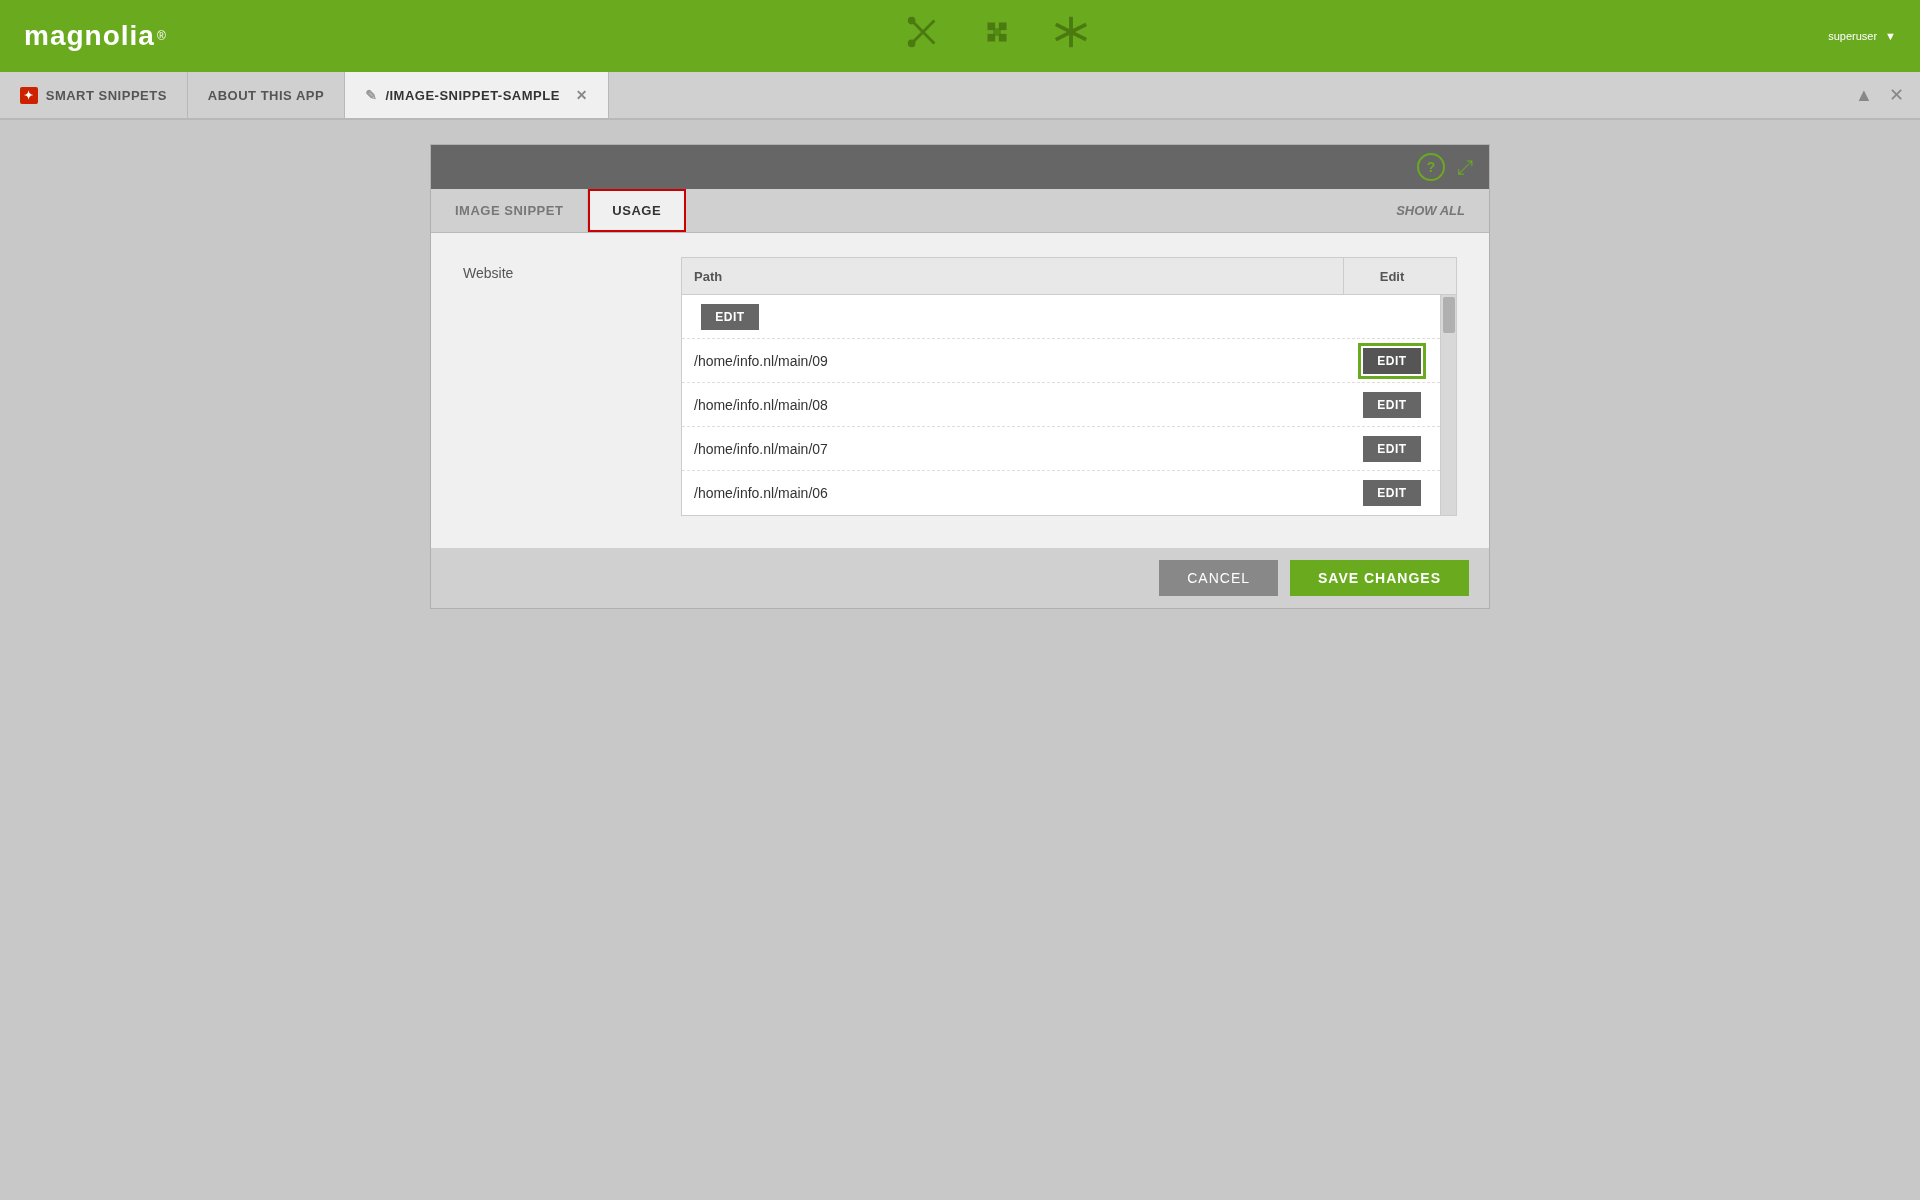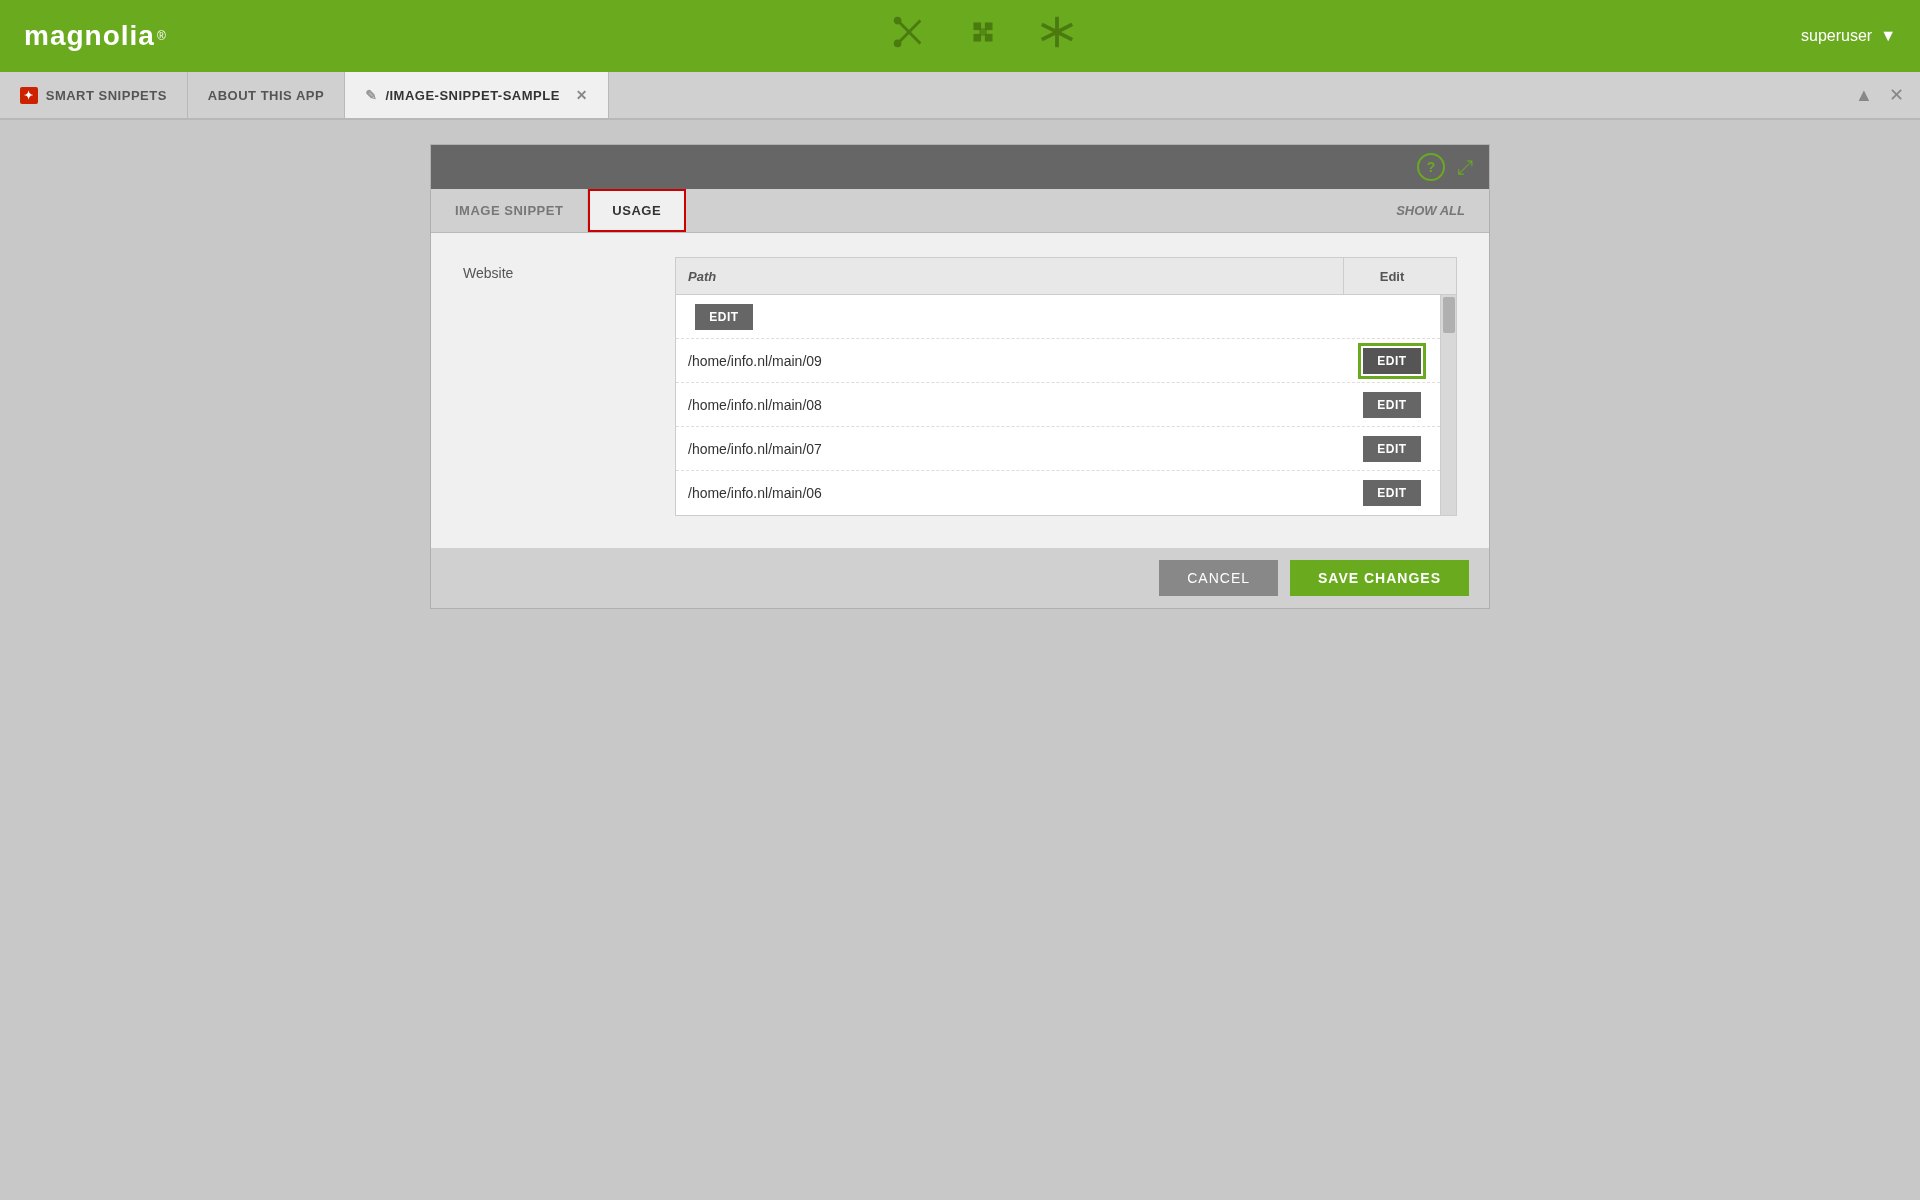--- a/index.html
+++ b/index.html
@@ -46,21 +46,21 @@
       font-size: 32px;
       cursor: pointer;
     }
     .top-icon svg {
       width: 38px;
       height: 38px;
       fill: #4a7a10;
     }
     .user-area {
       color: white;
-      font-size: 16px;
+      font-size: 11px;
       display: flex;
       align-items: center;
       gap: 8px;
       cursor: pointer;
     }
 
     
     .tab-bar {
       background: #d0d0d0;
       height: 48px;
@@ -198,21 +198,21 @@
 
     
     .panel-content {
       padding: 24px 32px 32px 32px;
       background: #f0f0f0;
     }
 
     
     .table-section {
       display: flex;
-      gap: 12px;
+      gap: 18px;
     }
     .table-label-col {
       width: 200px;
       padding-top: 8px;
       color: #555;
       font-size: 14px;
     }
     .table-row {
       display: flex;
       align-items: center;
@@ -377,21 +377,21 @@
         <span>SHOW ALL</span>
       </div>
     </div>
 
     <div class="panel-content">
       <div class="table-section">
         <div class="table-label-col">Website</div>
         <div style="flex:1; display:flex; flex-direction:column;">
 
           <div style="display:flex; background:#e8e8e8; border:1px solid #ccc; border-bottom: 1px solid #ccc;">
-            <div style="flex:1; display:flex; align-items:center; height:36px; padding-left:12px; border-right:1px solid #ccc;font-style:italic;">
+            <div style="flex:1; display:flex; align-items:center; height:36px; padding-left:12px; border-right:1px solid #ccc;">
               <span style="font-size:13px; font-weight:bold; color:#555;">Path</span>
             </div>
             <div style="width:96px; display:flex; align-items:center; justify-content:center; height:36px;">
               <span style="font-size:13px; font-weight:bold; color:#555;">Edit</span>
             </div>
             <div style="width:16px;"></div>
           </div>
 
           <div style="display:flex; border:1px solid #ccc; border-top:none; background:white;">
             <div style="flex:1;">

